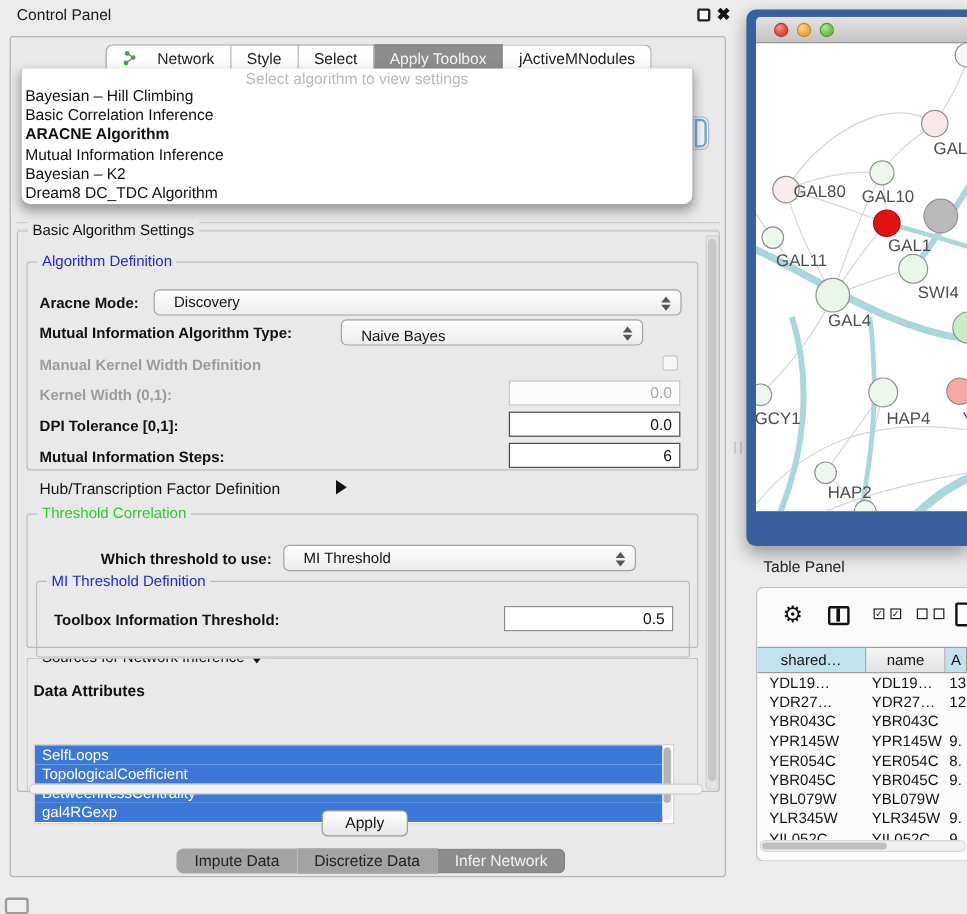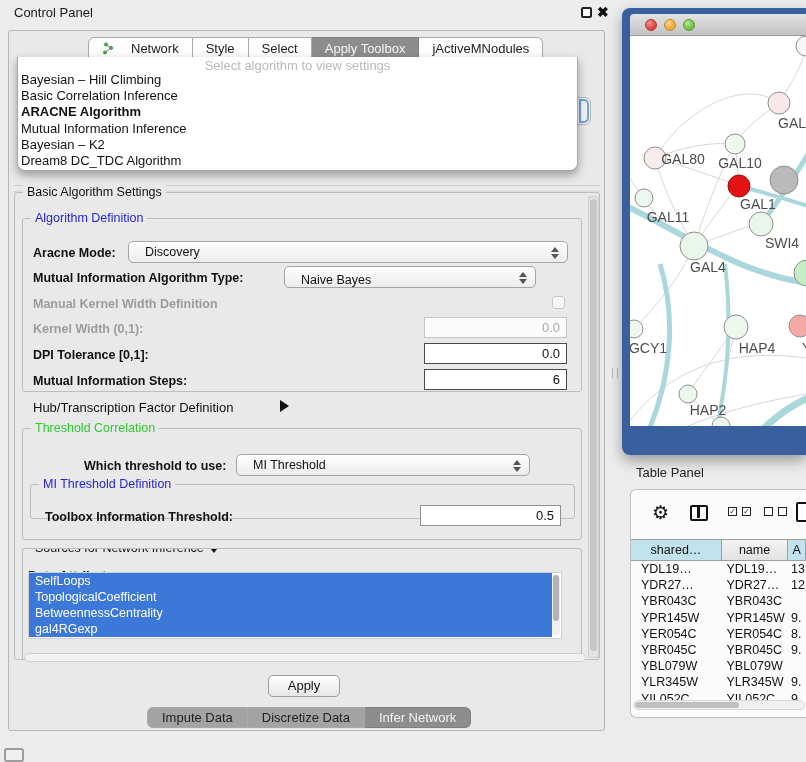--- a/index.html
+++ b/index.html
@@ -193,33 +193,33 @@
 <span class="abs tri-right" style="left:280px; top:400px;"></span>
 
 <div class="group" style="left:22px; top:428px; width:560px; height:112px;">
   <span class="legend green">Threshold Correlation</span>
 </div>
 <span class="lbl" style="left:84px; top:459px;">Which threshold to use:</span>
 <div class="combo" style="left:236px; top:454px; width:294px;">
   <span>MI Threshold</span>
   <span class="spin"></span>
 </div>
-<div class="group" style="left:30px; top:484px; width:545px; height:35px;">
+<div class="group" style="left:30px; top:484px; width:545px; height:64px;">
   <span class="legend blue">MI Threshold Definition</span>
 </div>
 <span class="lbl" style="left:45px; top:510px;">Toolbox Information Threshold:</span>
 <div class="field" style="left:420px; top:505px; width:141px; border-color:#8f8f8f;">0.5</div>
 
 <div class="group" style="left:22px; top:548px; width:560px; height:113px; overflow:hidden; border-bottom:none;">
   <span class="legend">
     <span>Sources for Network Inference</span><span class="tri-down"></span>
   </span>
 </div>
 <span class="lbl" style="left:28px; top:568px; font-size:13px;">Data Attributes</span>
-<div class="attr-list" style="left:28px; top:572px; width:534px; height:67px;">
+<div class="attr-list" style="left:28px; top:620px; width:534px; height:67px;">
   <div>
       <div class="attr-item">SelfLoops</div>
       <div class="attr-item">TopologicalCoefficient</div>
       <div class="attr-item">BetweennessCentrality</div>
       <div class="attr-item">gal4RGexp</div>
     </div>
   <div class="attr-scroll">
       <div class="thumb"></div>
     </div>
 </div>

